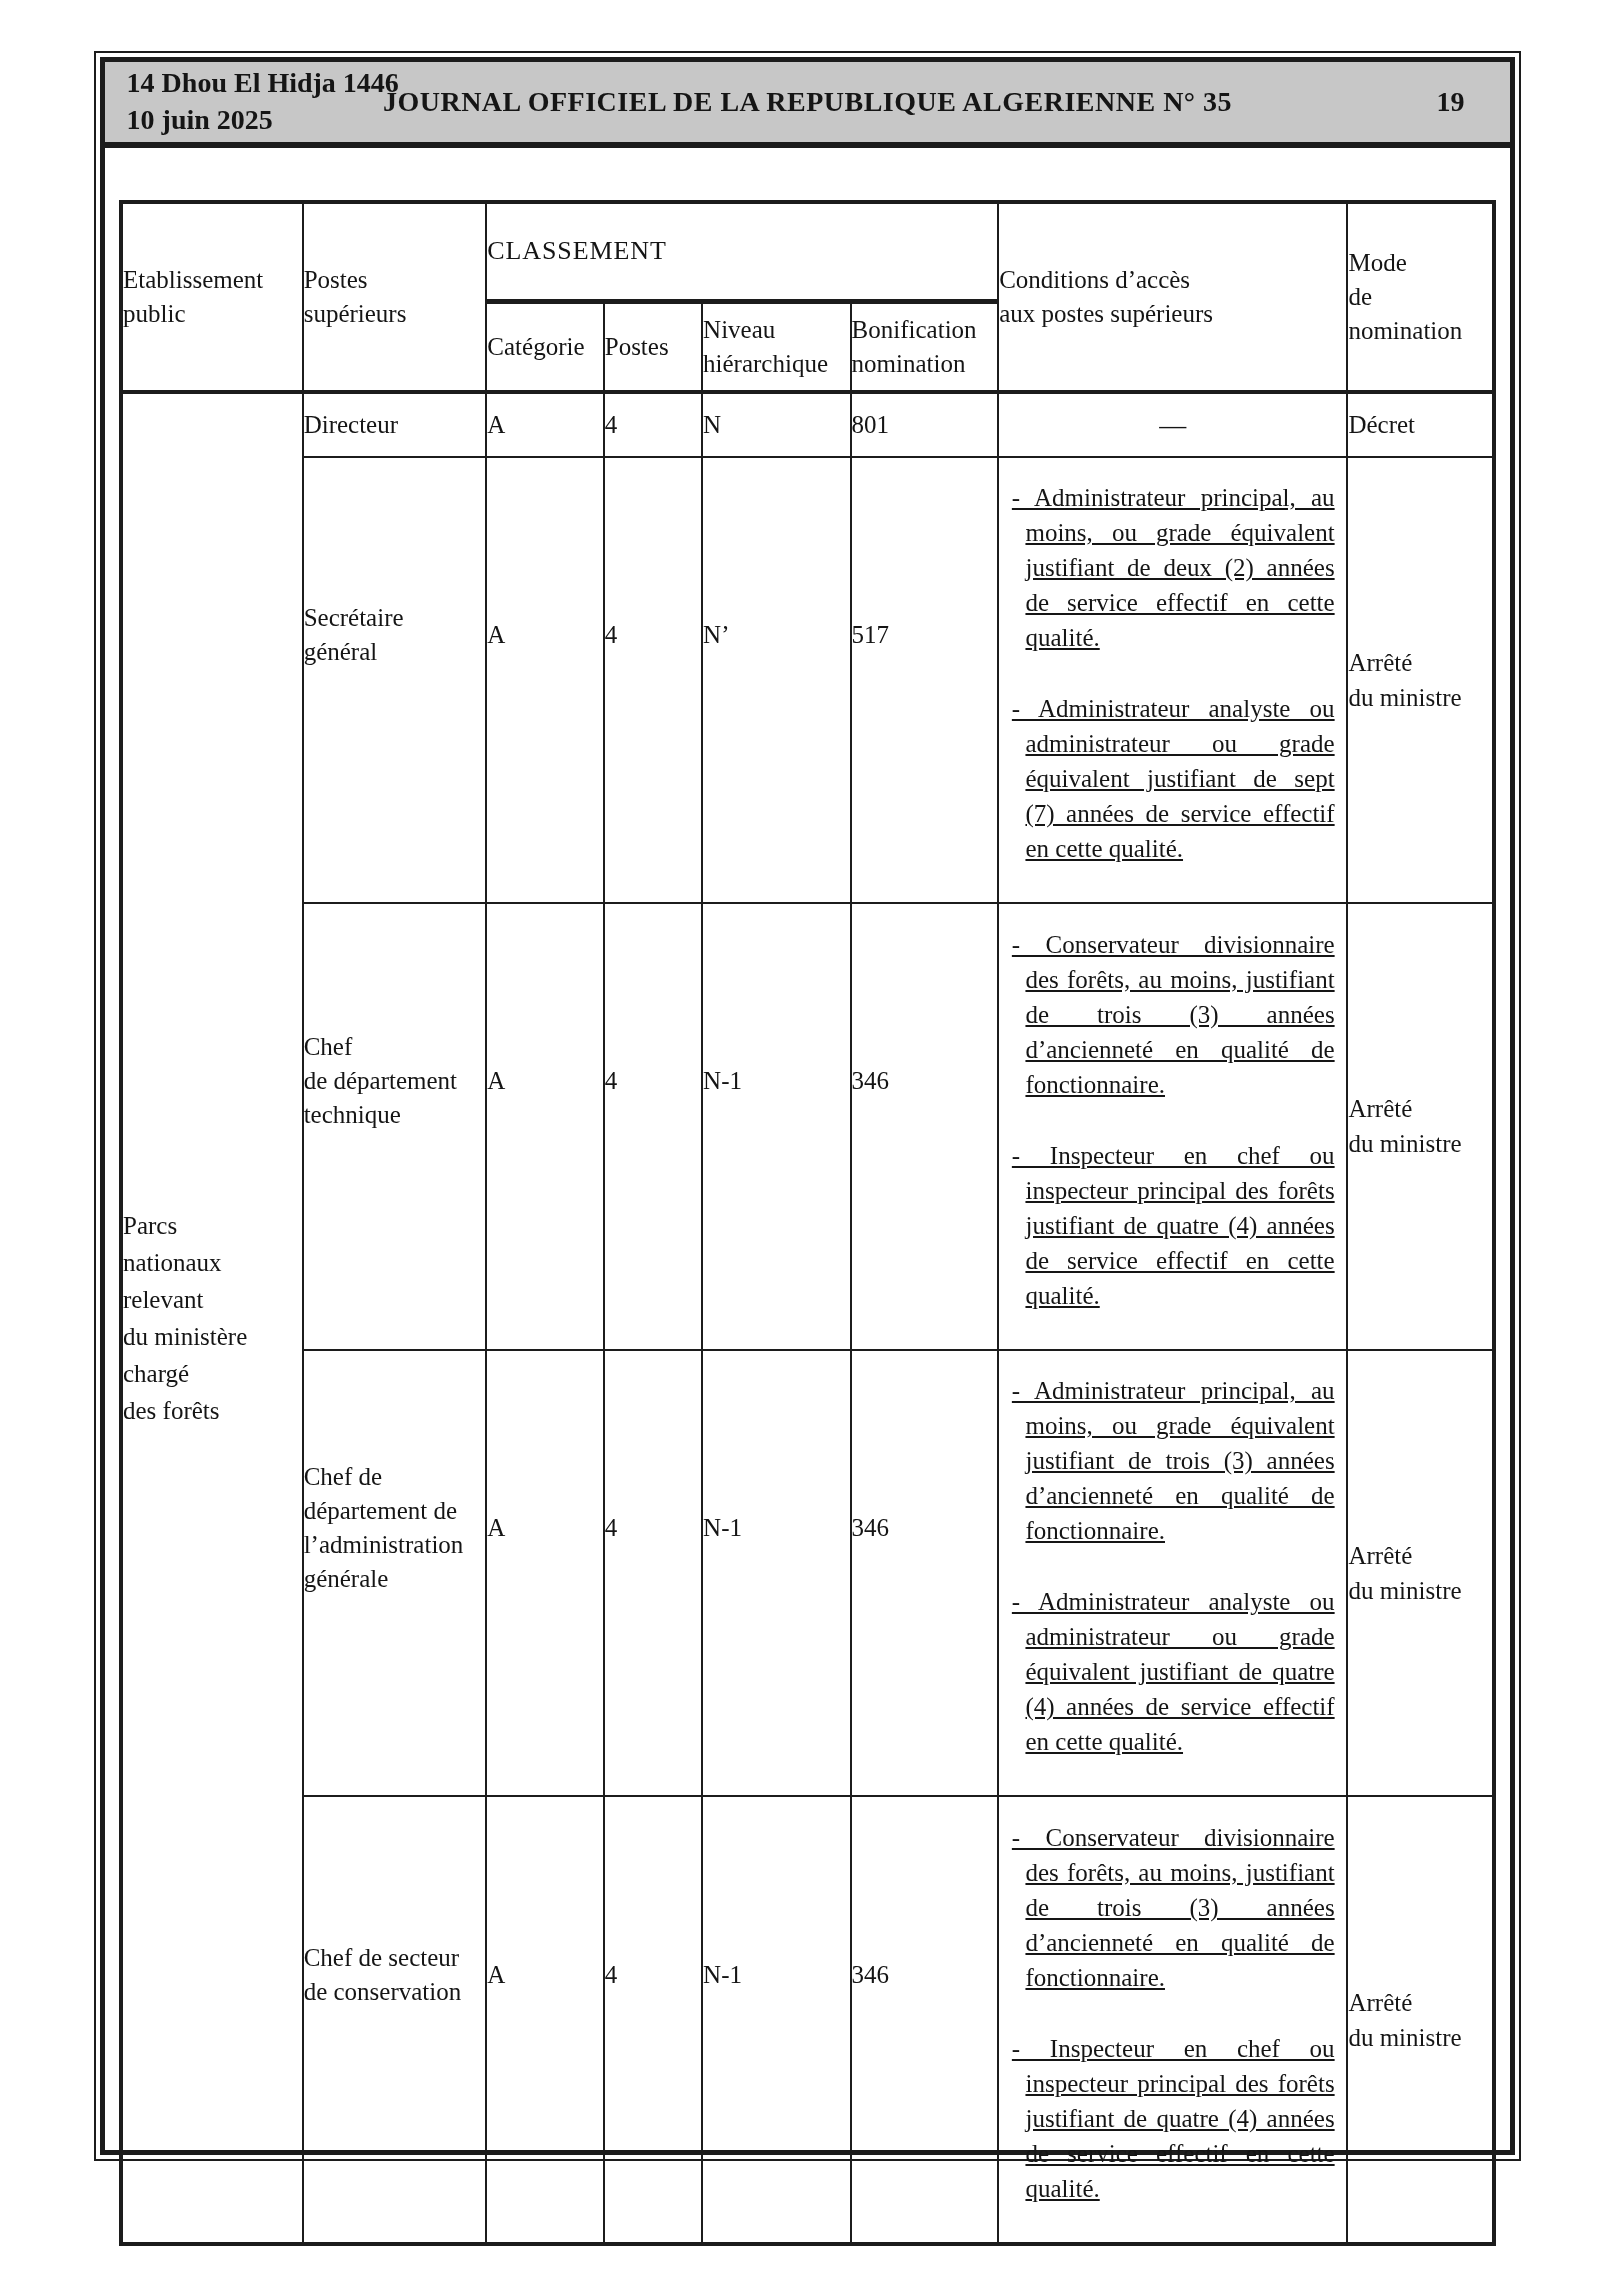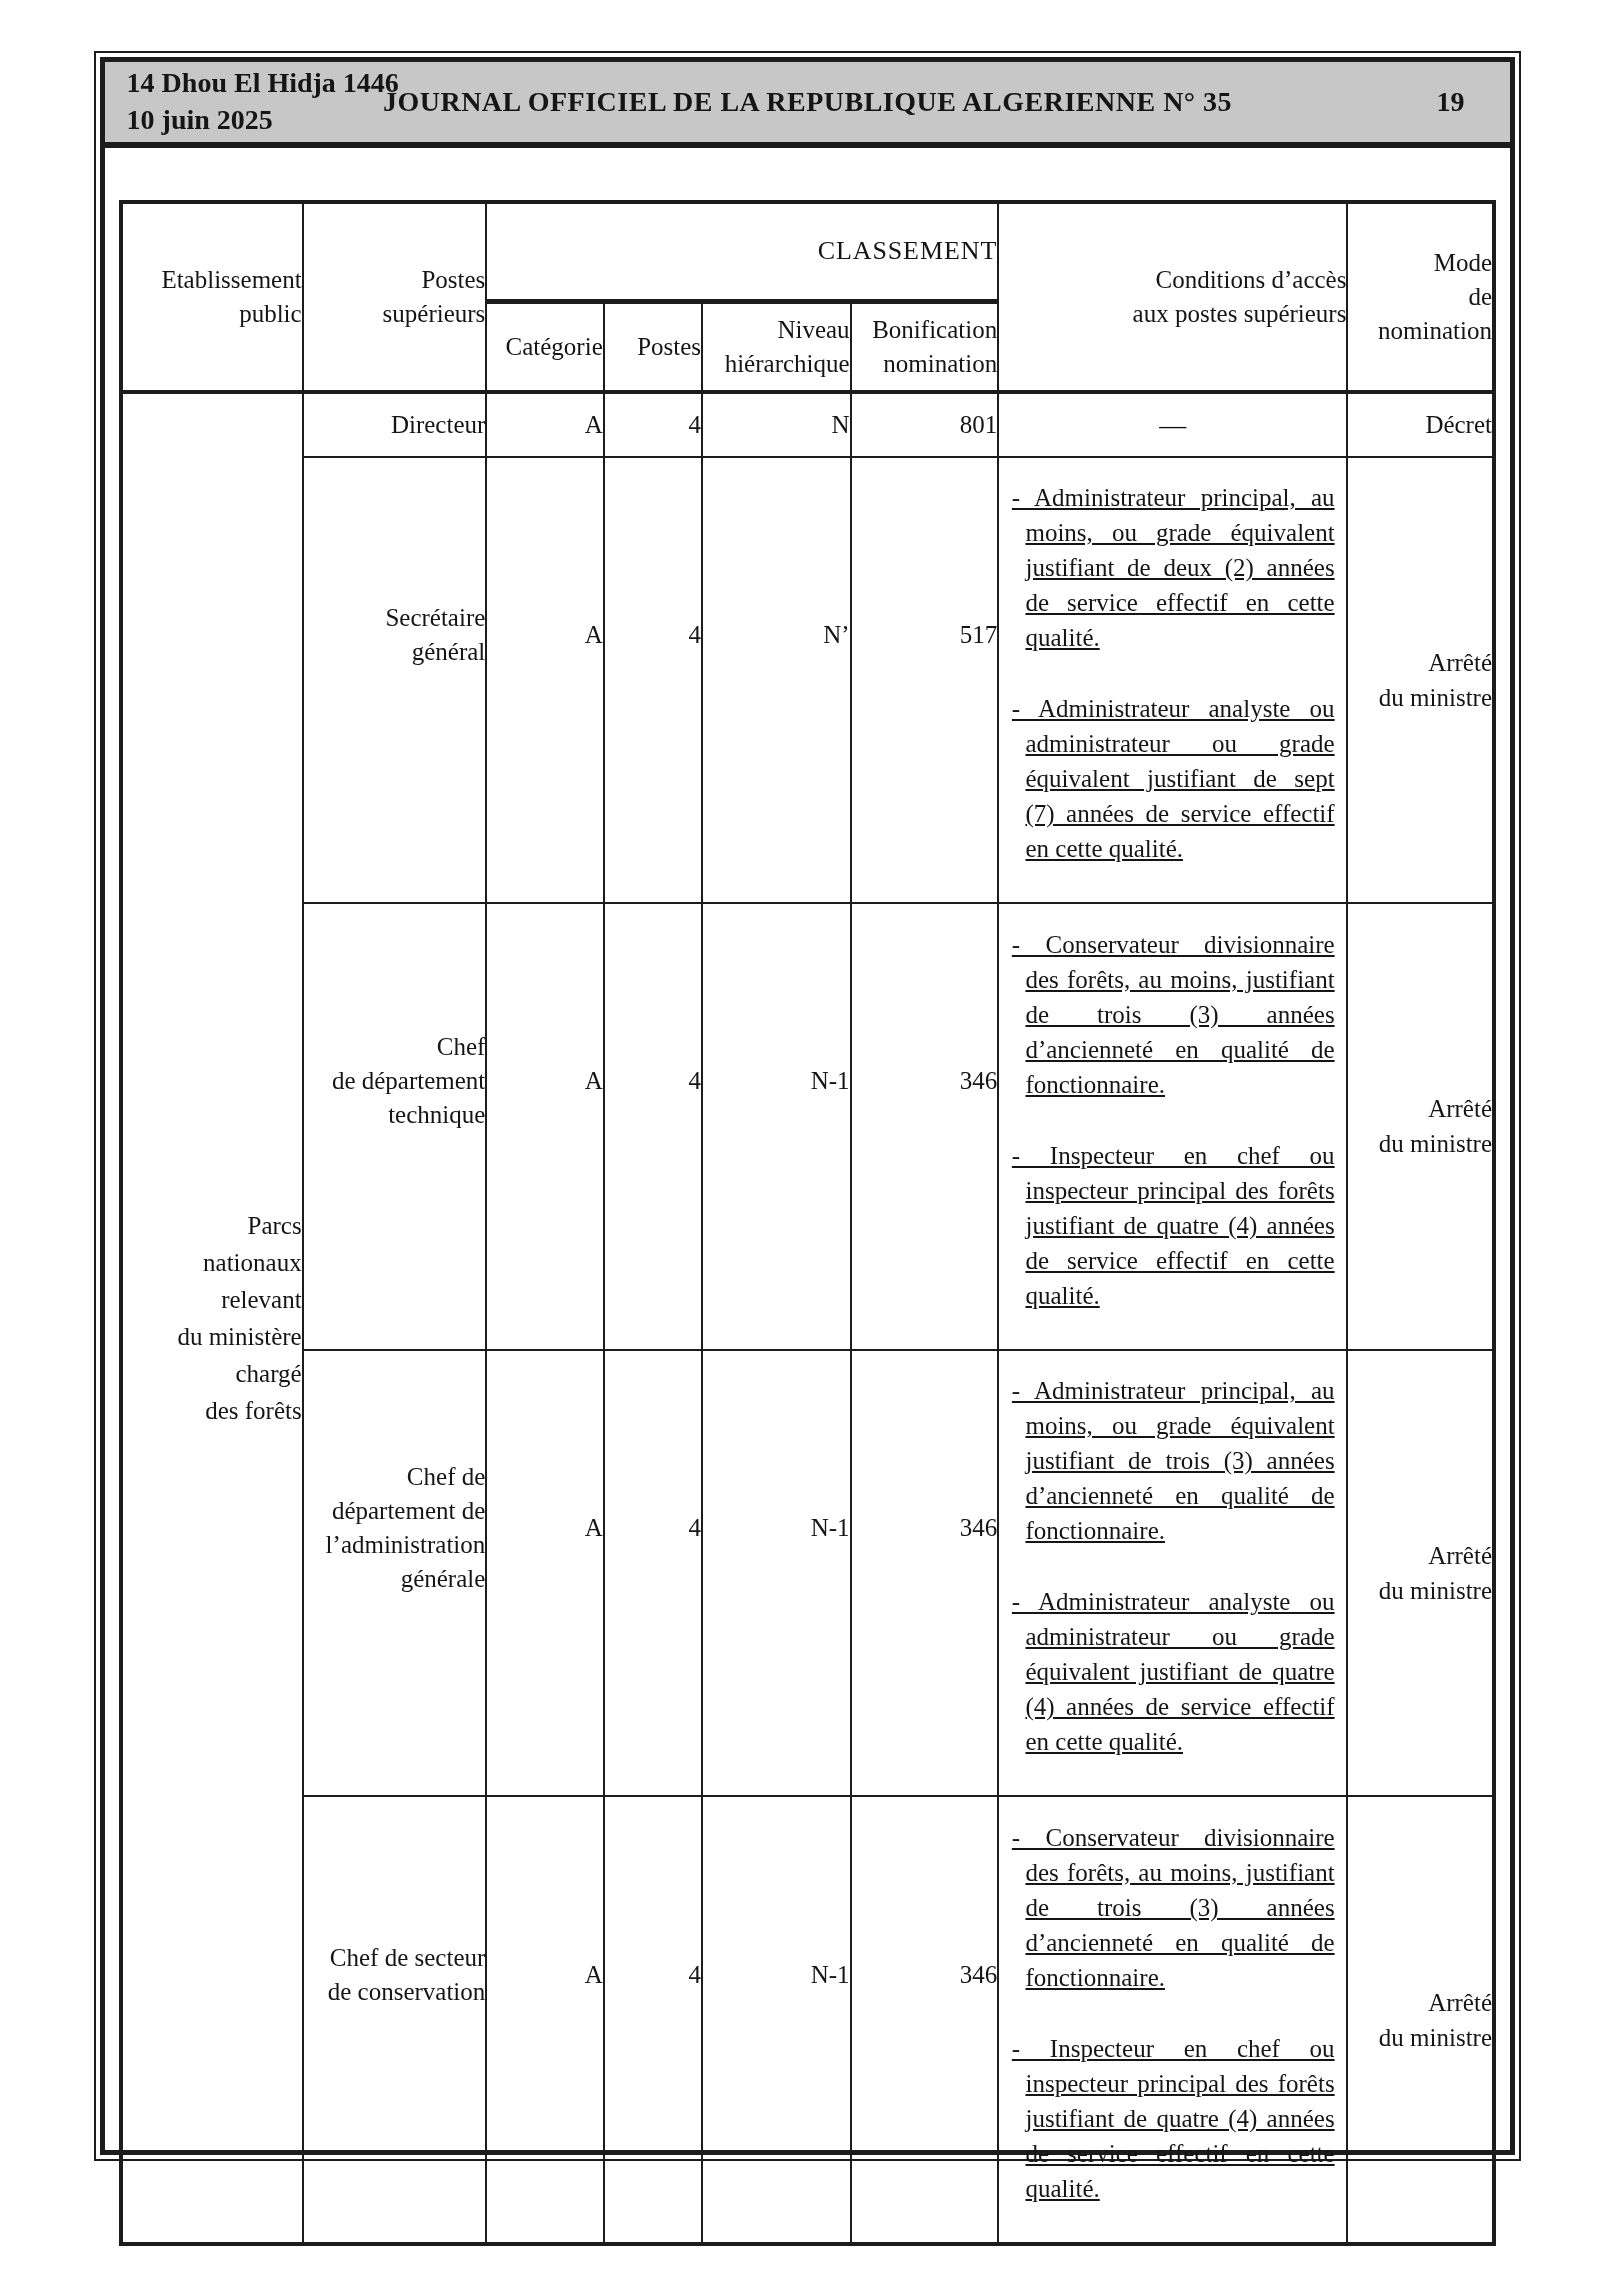--- a/index.html
+++ b/index.html
@@ -34,21 +34,21 @@
     display:flex; align-items:center; font-weight:bold; font-size:28px;
   }
   .content { flex:1; }
   table.doc-table {
     border-collapse:collapse; table-layout:fixed;
     width:1377px; margin:52px auto 0;
     border:4.5px solid #1c1c1c;
   }
   .doc-table td {
     border:2.7px solid #1c1c1c; padding:0;
-    font-size:25px; line-height:34px; text-align:right; vertical-align:middle;
+    font-size:25px; line-height:34px; text-align:left; vertical-align:middle;
     overflow:hidden;
   }
   .doc-table thead { border-bottom:4.5px solid #1c1c1c; }
   .ws { white-space:pre-line; }
   .hdr-cell { line-height:36px; }
   .pad-up { padding-bottom:71px; }
   td.classement-cell { border-bottom:5.4px solid #1c1c1c; font-size:26px; letter-spacing:0.9px; }
   td.etab-cell { line-height:37px; }
   td.poste-cell { line-height:34px; }
   td.hi { padding-bottom:90px; }

